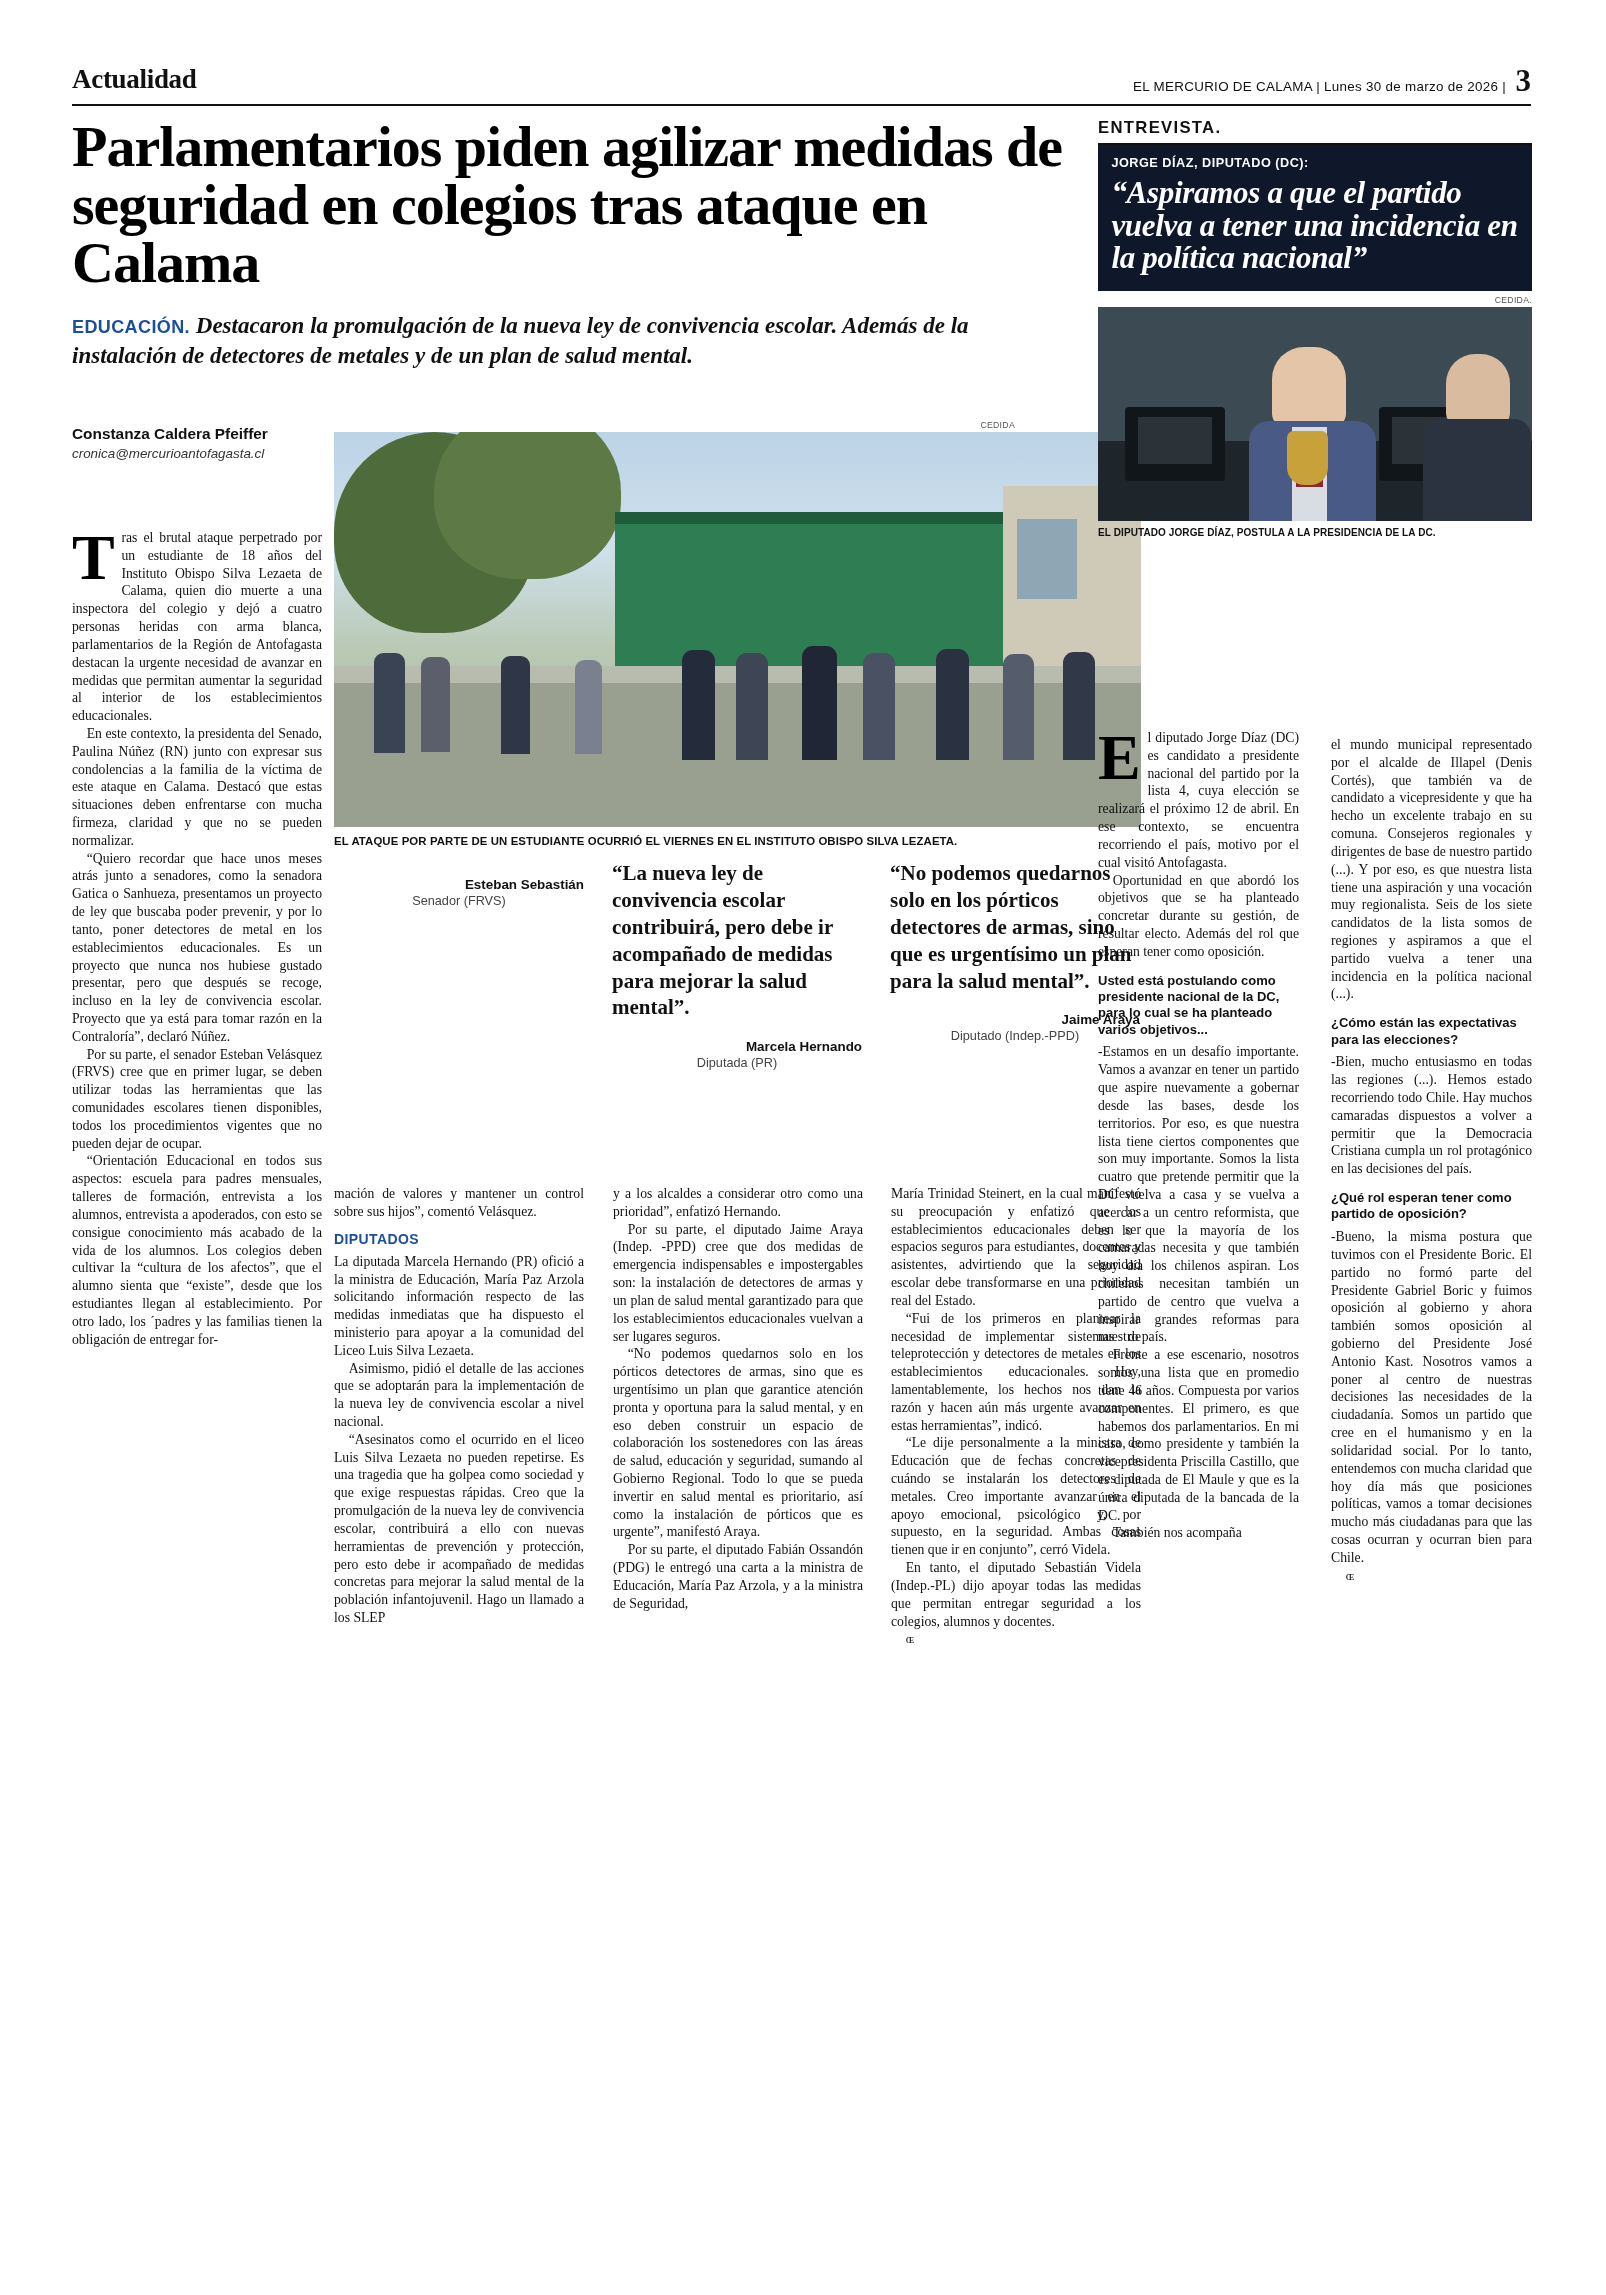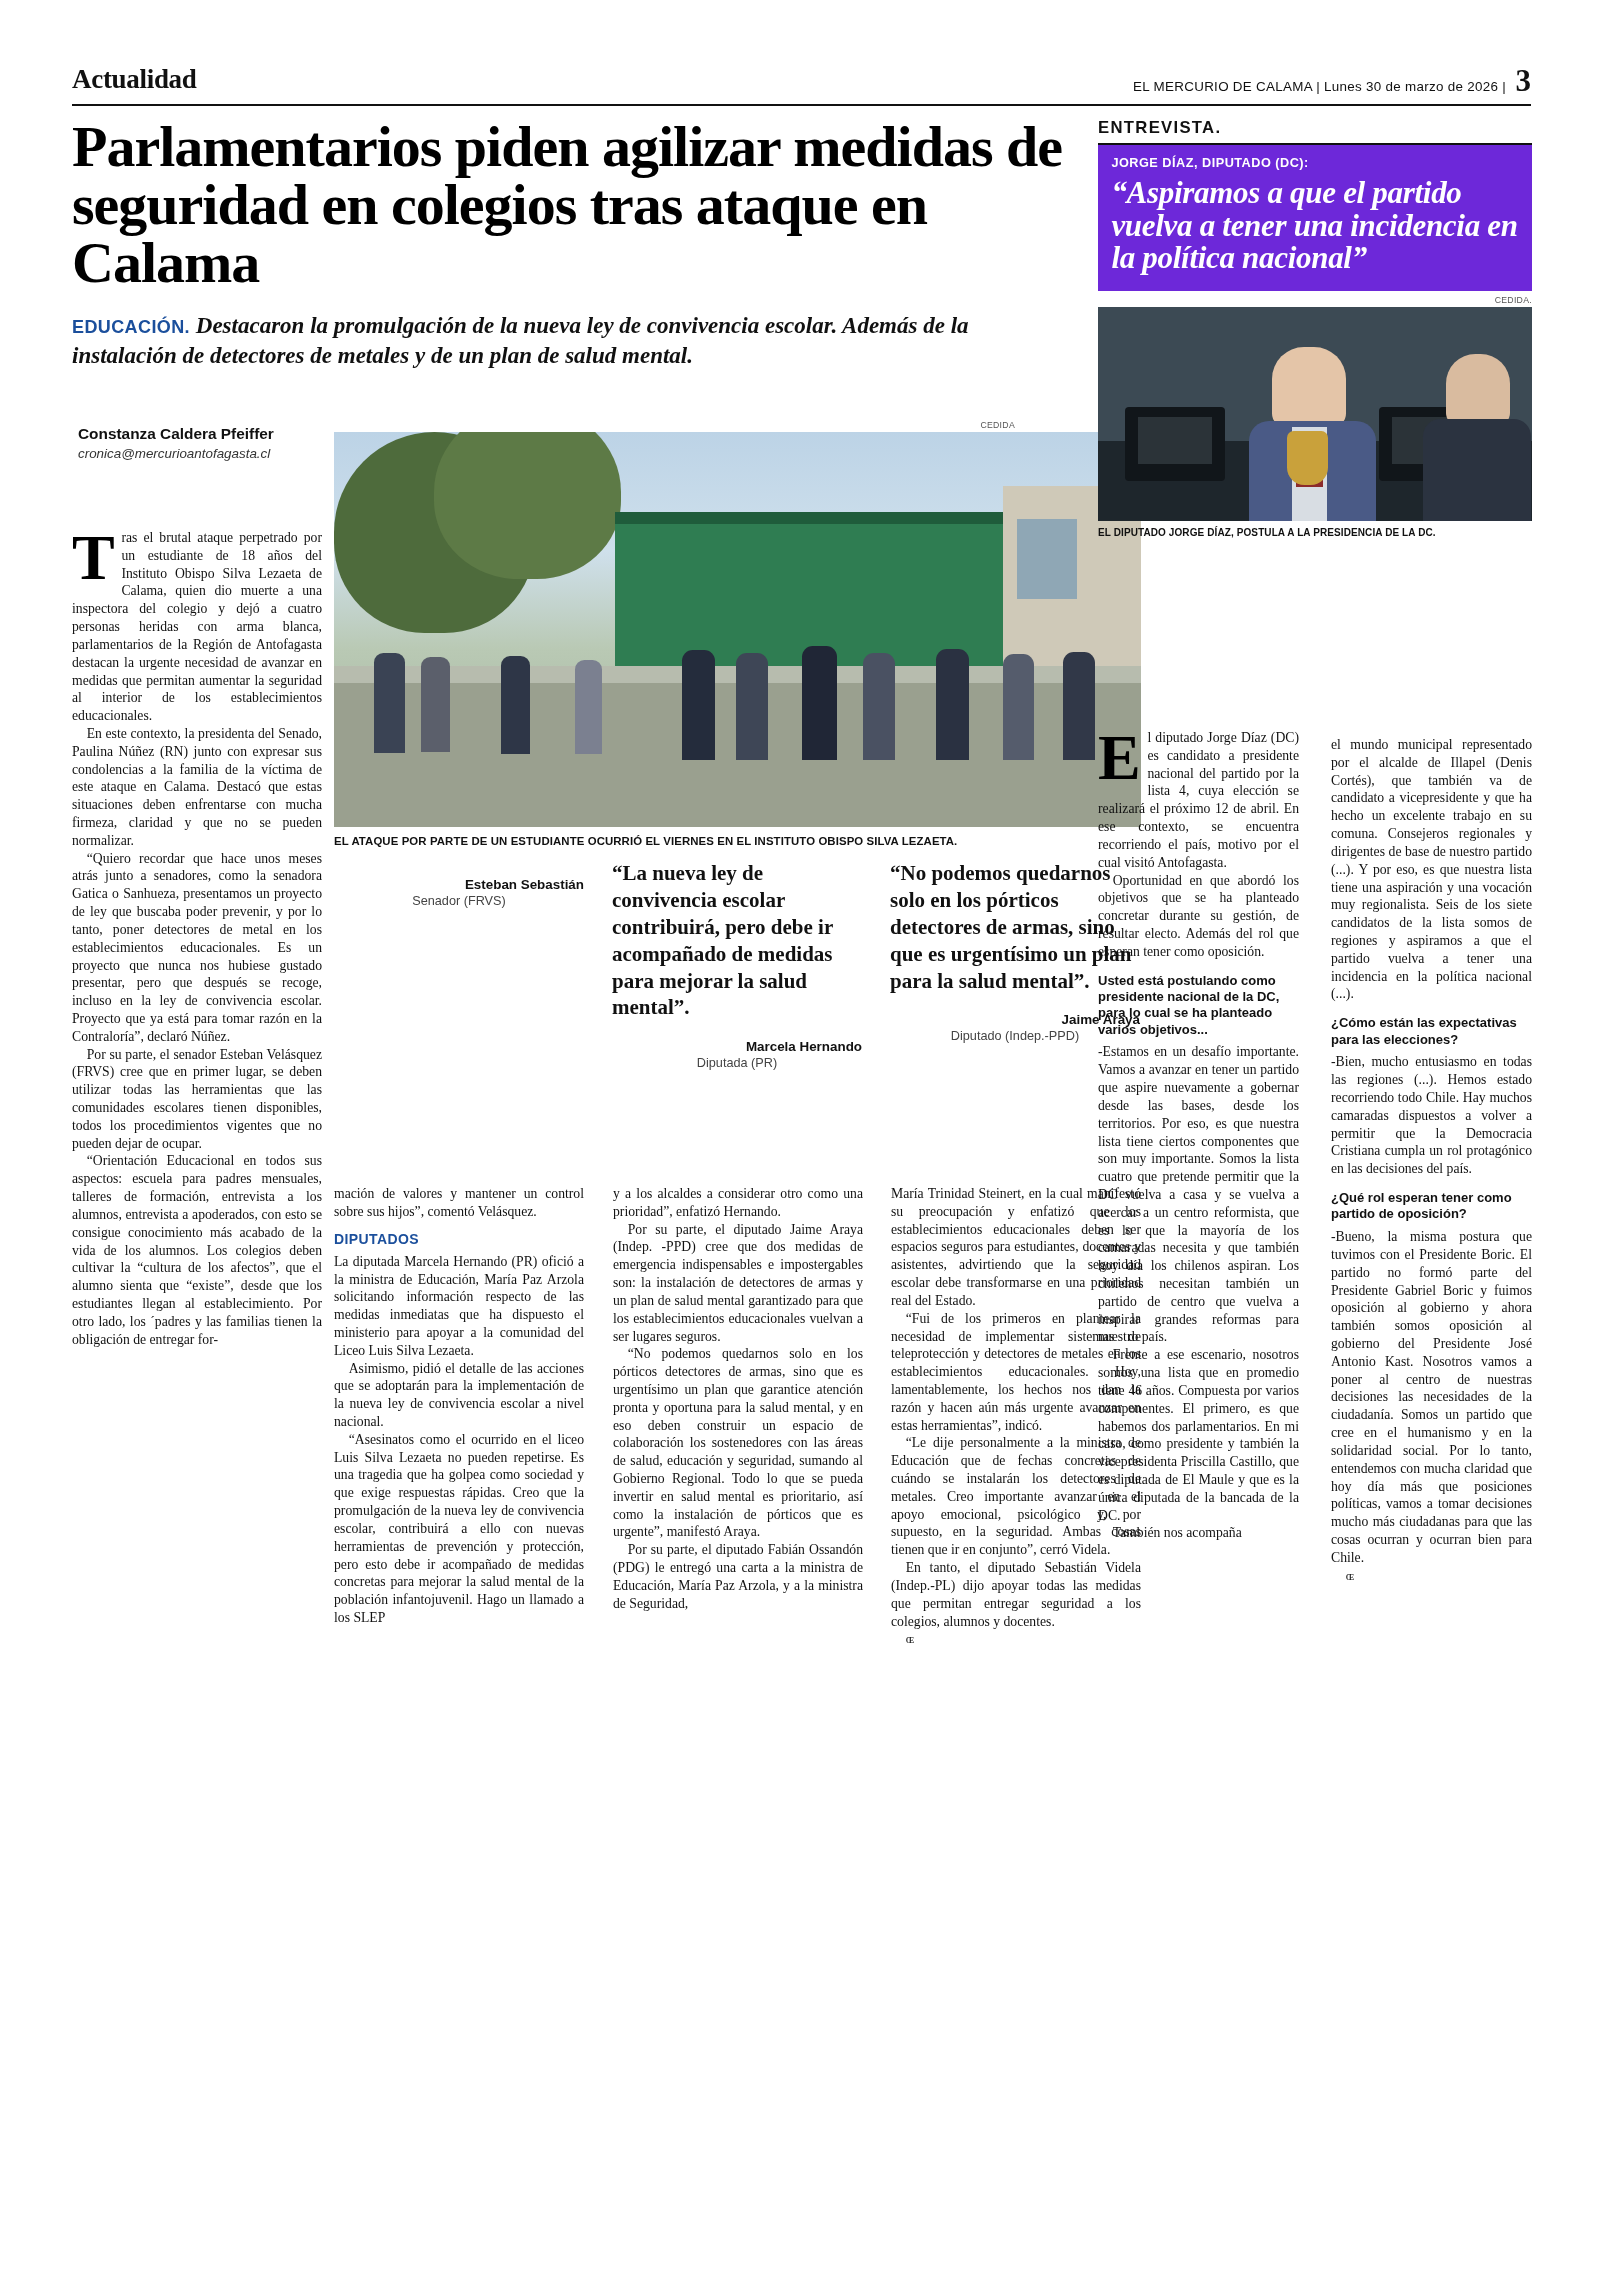--- a/index.html
+++ b/index.html
@@ -33,21 +33,21 @@
     font-weight:bold; font-size:58px; line-height:1.0; letter-spacing:-1px;
     color:#000; margin:0 0 19px 0;
   }
   .subdeck { font-size:23px; line-height:1.32; margin:0 0 6.7px 0; }
   .subdeck .kicker {
     font-family:"Liberation Sans", sans-serif;
     font-weight:bold; font-style:normal; color:#1b4f9c; font-size:18px; letter-spacing:0.4px;
   }
   .subdeck .deck-text { font-style:italic; font-weight:bold; color:#111; }
 
-  .byline-block { position:absolute; left:0; top:307px; width:248px;margin-left:6px; }
+  .byline-block { position:absolute; left:0; top:307px; width:248px; }
   .byline-name { font-family:"Liberation Sans", sans-serif; font-weight:bold; font-size:15.4px; color:#111; }
   .byline-mail { font-family:"Liberation Sans", sans-serif; font-style:italic; font-size:13.4px; color:#333; margin-top:2.7px; }
 
   
   .photo-wrap { position:absolute; left:262px; top:302px; width:681px; }
   .credit-top { text-align:right; font-family:"Liberation Sans", sans-serif; font-size:8.7px; color:#555; letter-spacing:0.3px; margin-bottom:2px; }
   .photo {
     width:807px; height:395px; position:relative; overflow:hidden;
     background:linear-gradient(#bcd3e6 0%, #cfe0ec 30%, #b9c9b4 55%, #9fae9a 100%);
   }
@@ -76,21 +76,21 @@
   }
   .dropcap::first-letter {
     float:left; font-family:"Liberation Serif", serif; font-weight:bold;
     font-size:64px; line-height:0.78; padding:4px 6.7px 0 0; color:#000;
   }
 
   
   .interview { position:absolute; left:1098px; top:118px; width:434px; }
   .iv-label { font-family:"Liberation Sans", sans-serif; font-weight:bold; font-size:16.7px; letter-spacing:1.3px; color:#111; }
   .iv-rule { height:2px; background:#111; margin:5.4px 0 0 0; }
-  .iv-box { background:#6d28d9; color:#fff; padding:10.7px 13.4px 16px 13.4px; margin-top:0; }
+  .iv-box { background:#0f172a; color:#fff; padding:10.7px 13.4px 16px 13.4px; margin-top:0; }
   .iv-name { font-family:"Liberation Sans", sans-serif; font-weight:bold; font-size:12.7px; letter-spacing:0.5px; margin-bottom:6.7px; }
   .iv-quote { font-family:"Liberation Serif", serif; font-weight:bold; font-style:italic; font-size:31px; line-height:1.06; letter-spacing:-0.3px; }
   .iv-credit { text-align:right; font-family:"Liberation Sans", sans-serif; font-size:8.7px; color:#555; letter-spacing:0.3px; margin:4px 0 2px 0; }
   .iv-photo { width:434px; height:214px; position:relative; overflow:hidden; background:linear-gradient(#5a6a74, #2f3a42); }
   .iv-caption { font-family:"Liberation Sans", sans-serif; font-weight:bold; font-size:10px; letter-spacing:0.1px; margin-top:6px; color:#111; }
 
   .iv-cols { position:absolute; left:1098px; top:729px; width:434px; }
   .iv-col { position:absolute; width:201px; }
   .iv-col p { margin:0; font-size:13.7px; line-height:1.30; text-align:justify; hyphens:auto; }
   .iv-col p + p { text-indent:14.7px; }

